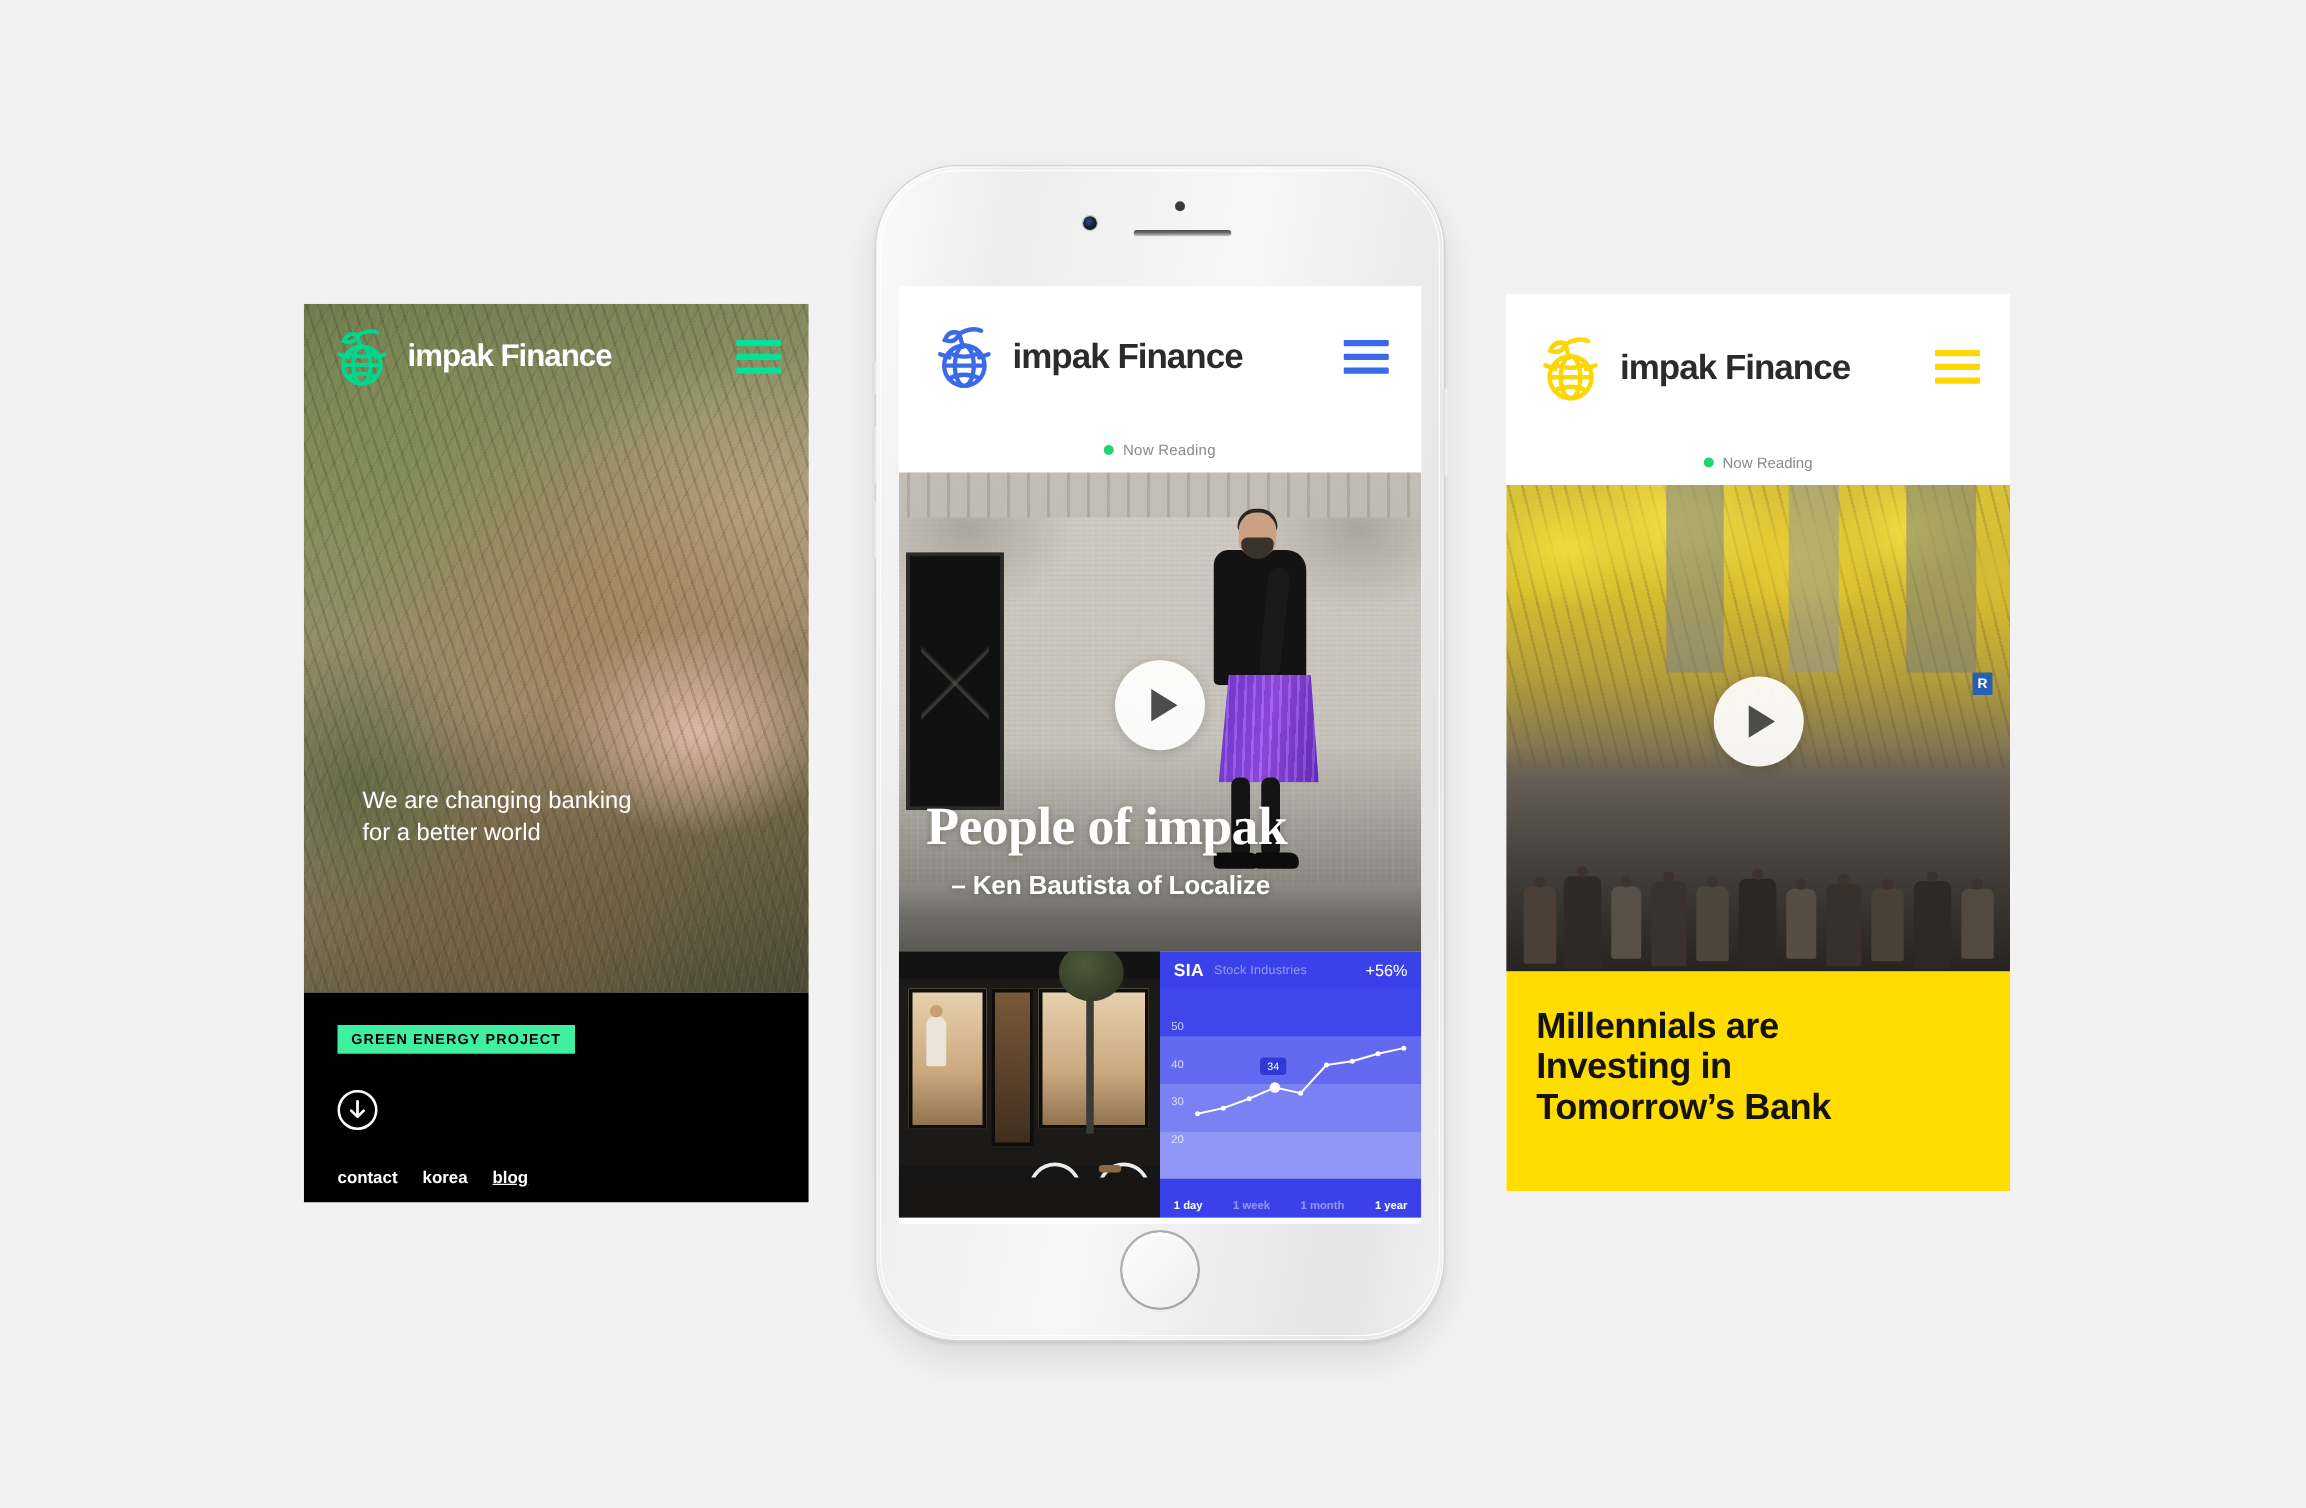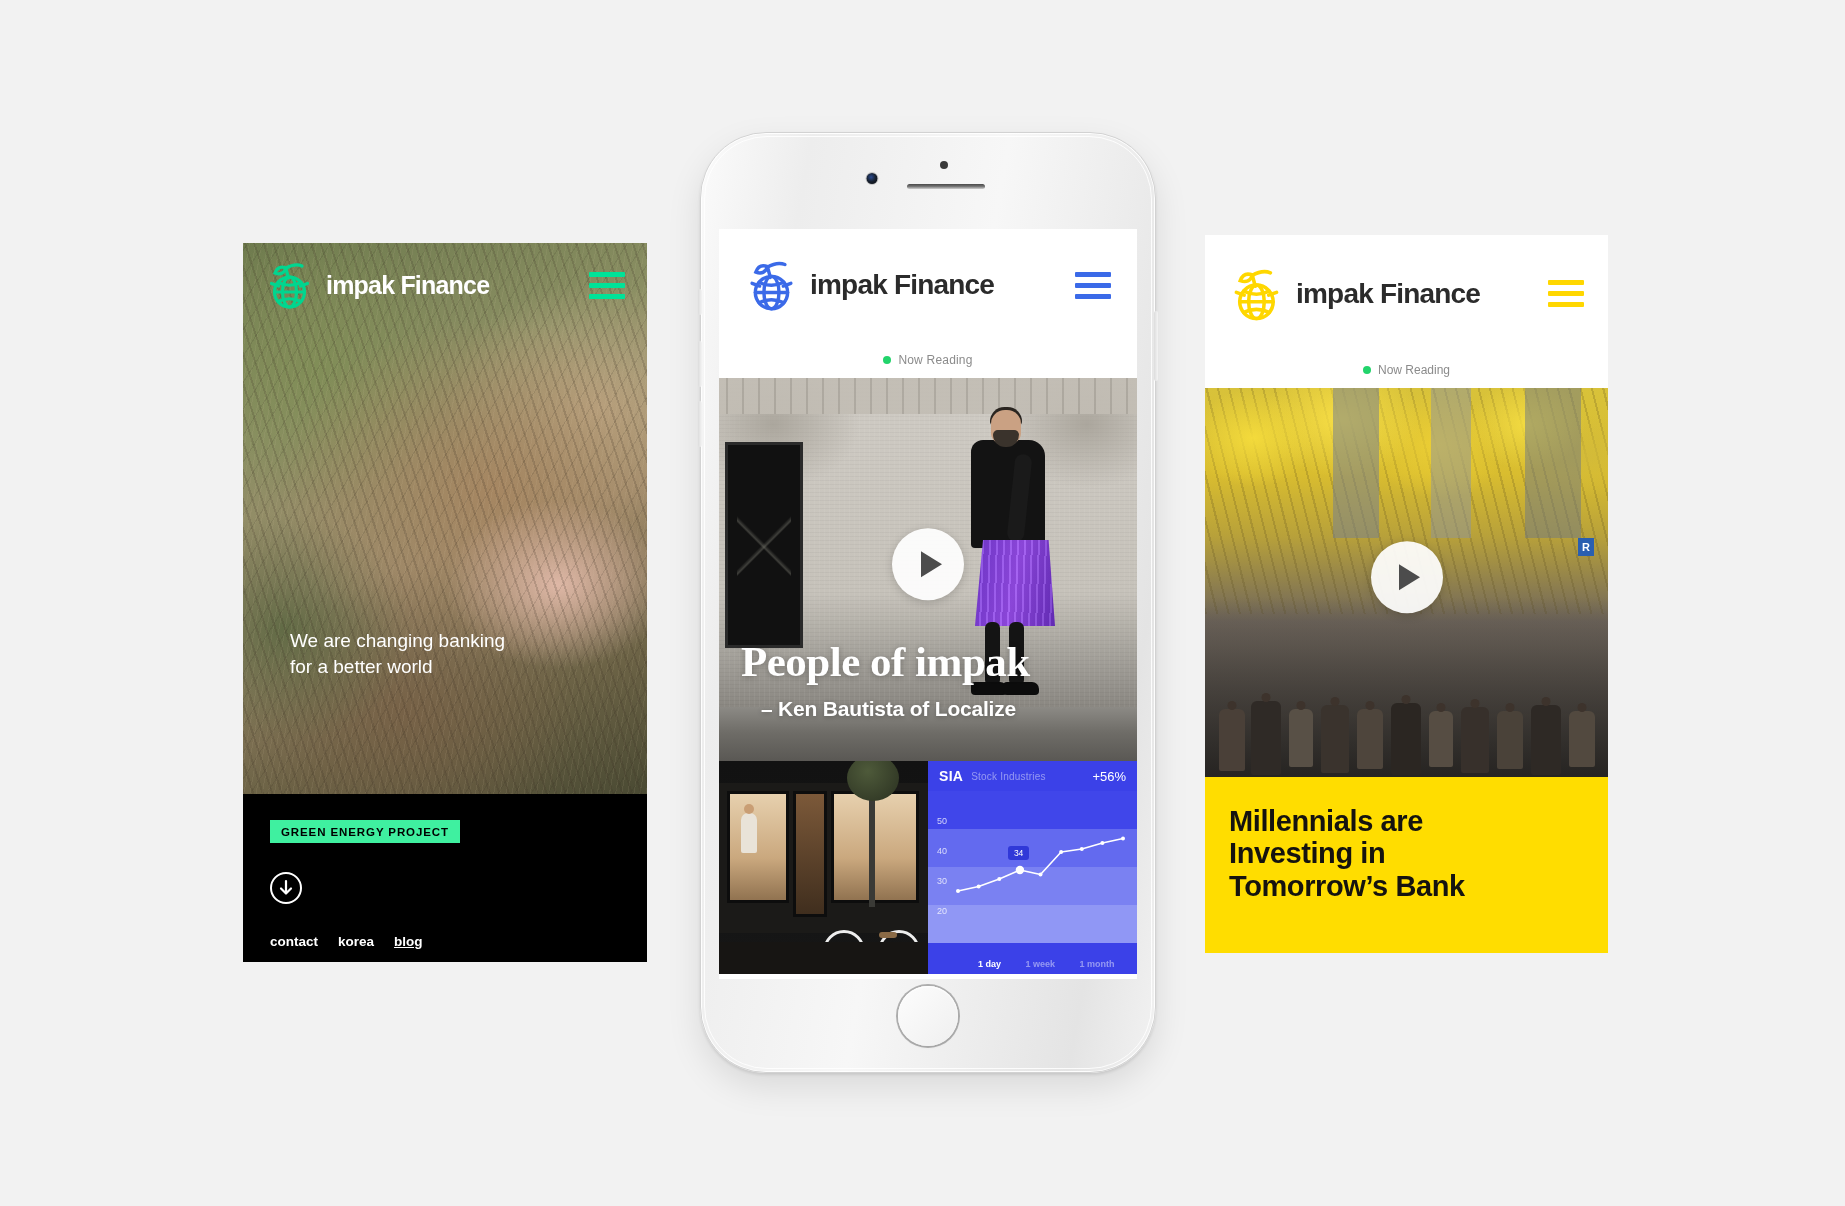--- a/index.html
+++ b/index.html
@@ -217,21 +217,21 @@
   .ch-band.b1{ top:0;    height:38px; background:#4046ea; }
   .ch-band.b2{ top:38px; height:38px; background:#636aef; }
   .ch-band.b3{ top:76px; height:38px; background:#7a81f2; }
   .ch-band.b4{ top:114px;height:38px; background:#9097f5; }
   .ch-ylab{ position:absolute; left:9px; font-size:9px; color:rgba(255,255,255,.75); }
   .ch-svg{ position:absolute; inset:0; width:100%; height:100%; }
   .ch-tip{ position:absolute; left:62px; top:43px; background:#3038d8; color:#fff;
     font-size:8.5px; padding:2px 6px; border-radius:3px;}
   .ch-foot{ position:absolute; left:0; bottom:0; width:100%; height:21px;
     background:#3b41e8; display:flex; align-items:center; justify-content:space-between;
-    padding:0 11px; font-size:9px; font-weight:bold;margin-left:39px;}
+    padding:0 11px; font-size:9px; font-weight:bold;}
   .ch-tab{ color:rgba(255,255,255,.45);}
   .ch-tab.act{ color:#fff;}
 
   
   #right-screen{
     left:1205px; top:235px;
     width:403px; height:718px;
   }
   .r-header{ height:117px; background:#fff; display:flex; align-items:center; padding:0 24px; }
   .r-nowreading{ height:36px; background:#fff; display:flex; align-items:center; justify-content:center;

